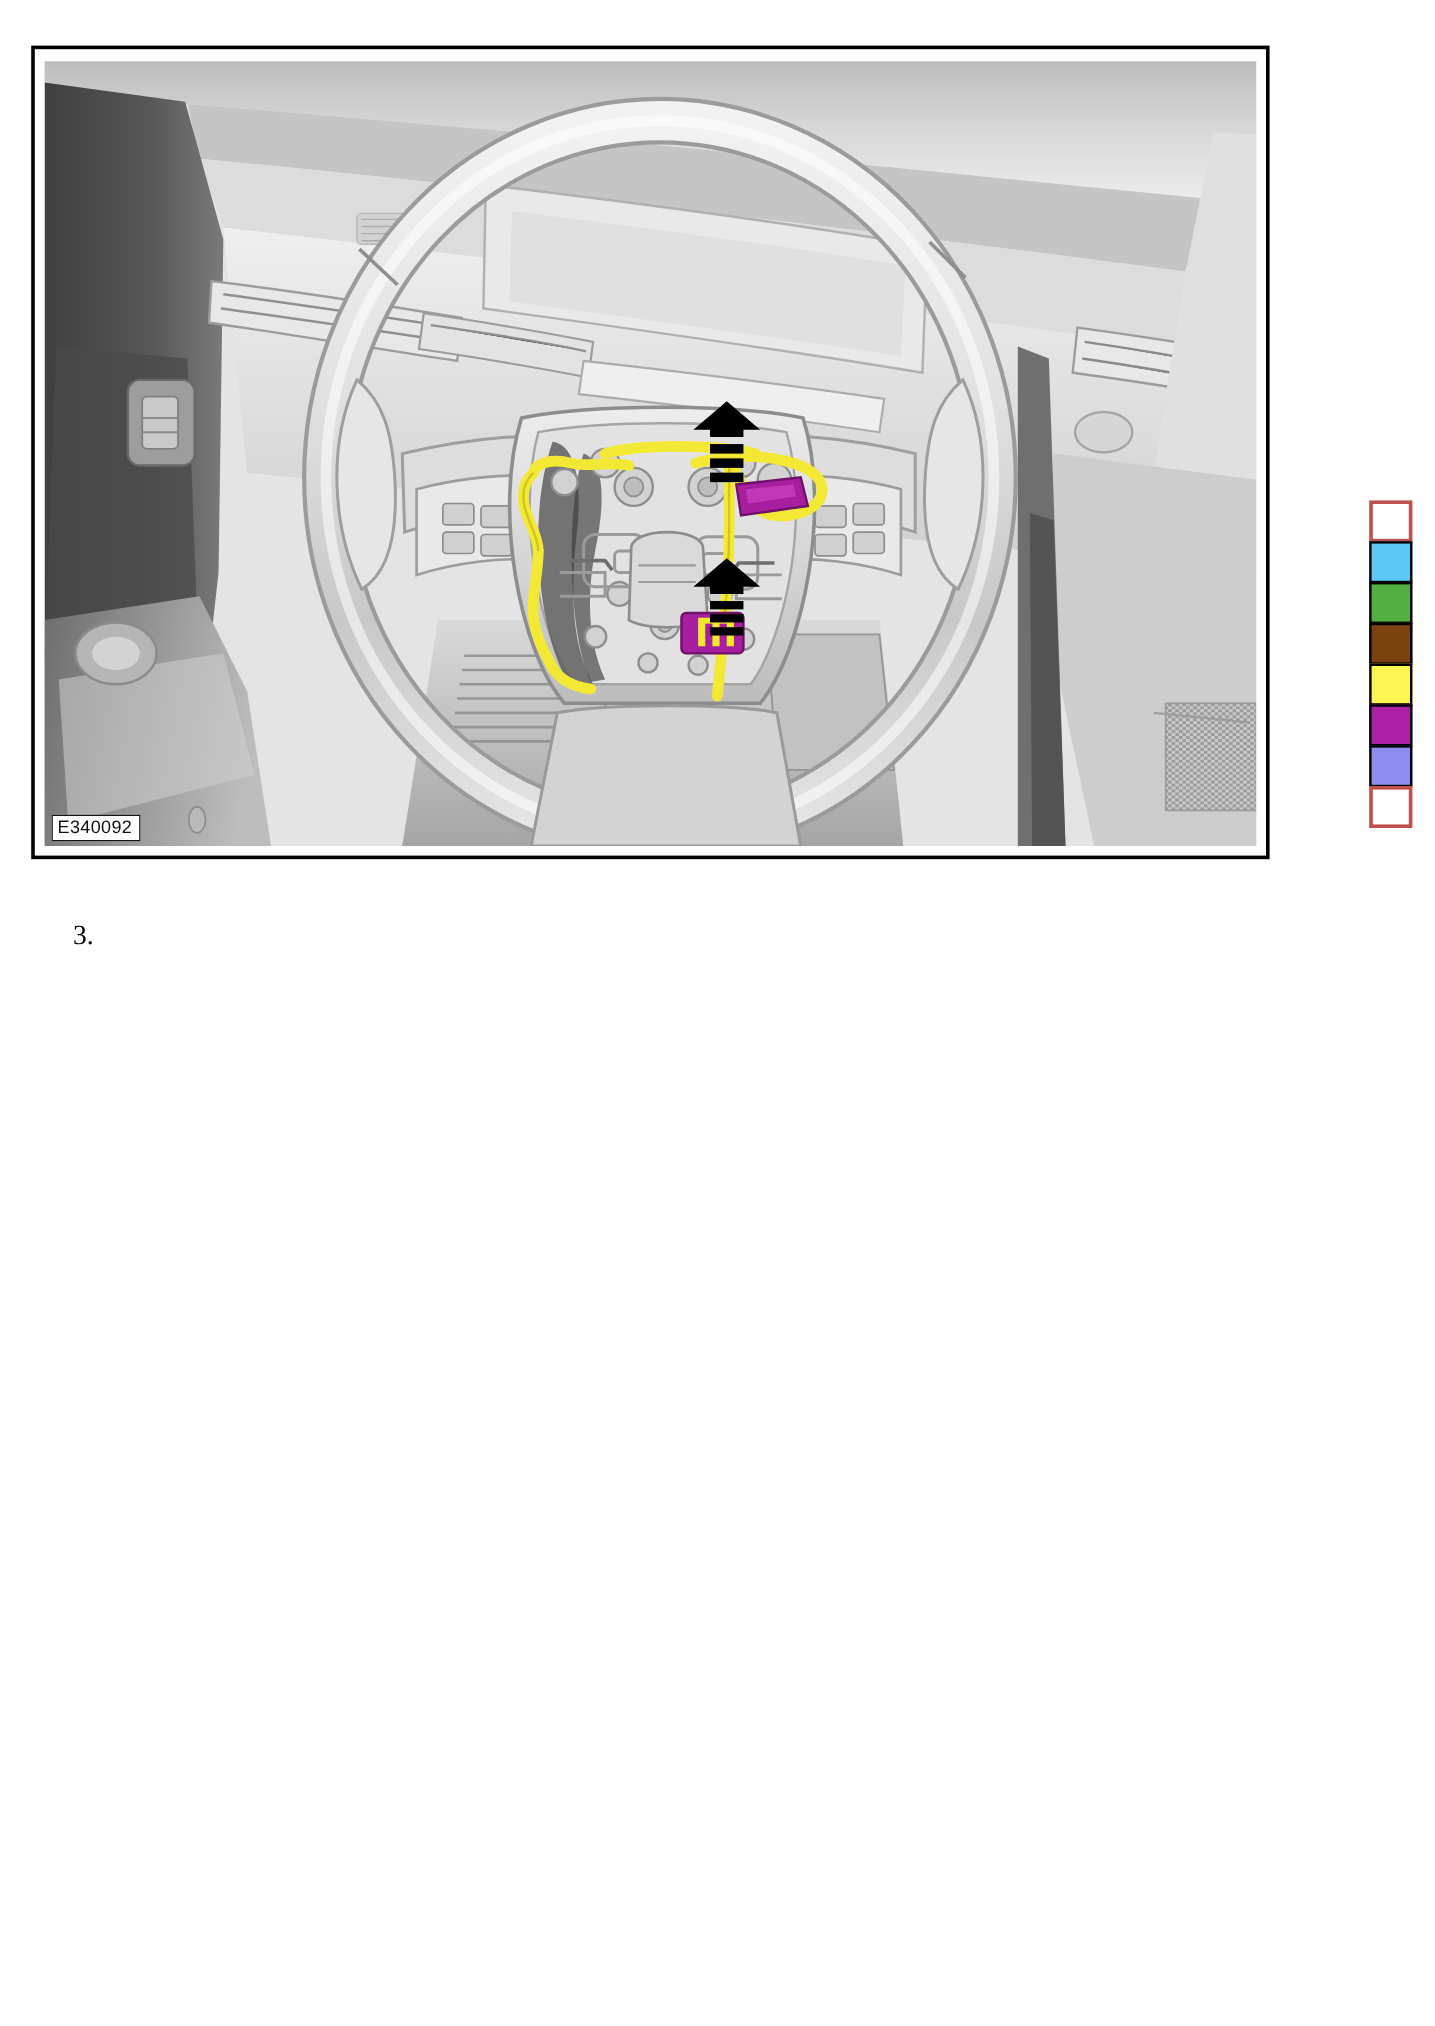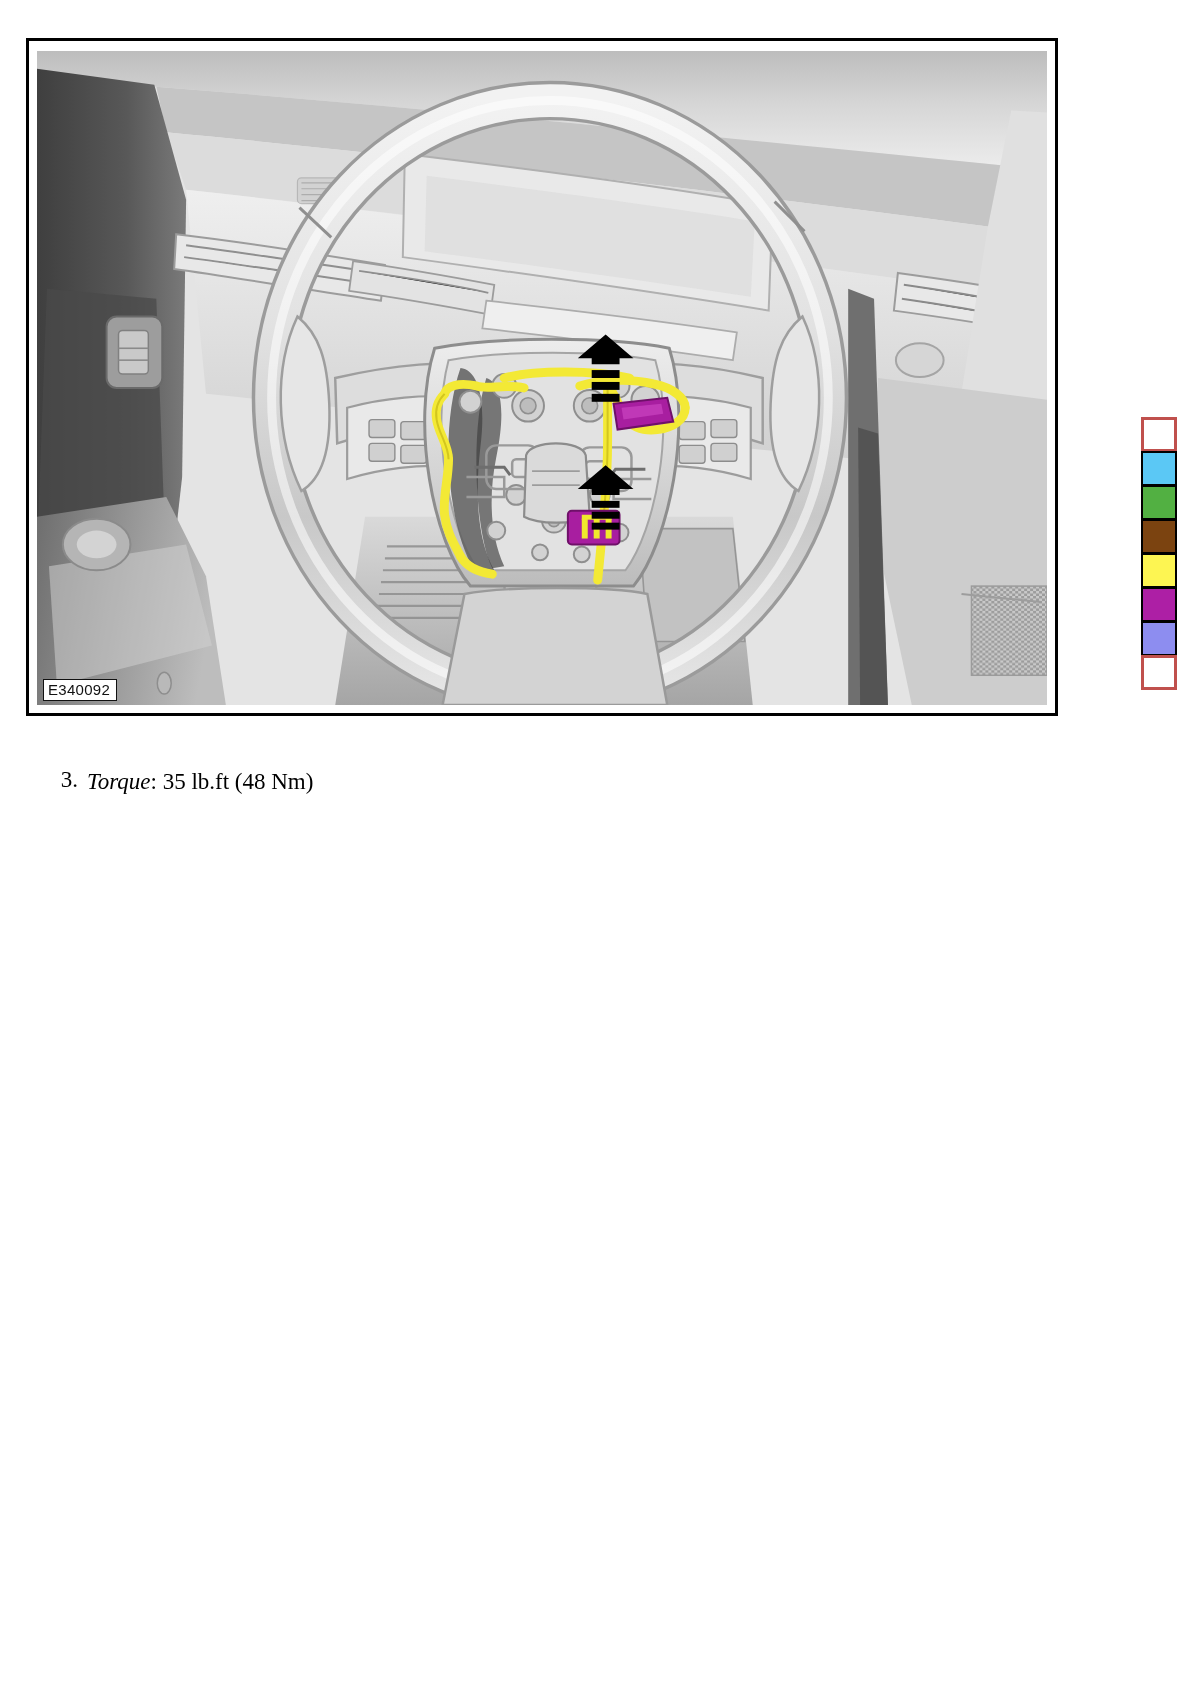--- a/index.html
+++ b/index.html
@@ -354,16 +354,15 @@
   <div class="swatch" style="background: rgb(253, 245, 82);"></div>
   <div class="swatch" style="background: rgb(173, 31, 165);"></div>
   <div class="swatch" style="background: rgb(141, 141, 240);"></div>
   <div class="swatch outline" style="background: rgb(255, 255, 255); border-color: rgb(192, 80, 77);"></div>
 </div>
 
 <div id="steps">
   <div class="step">
     <span class="step-num">3.</span>
     <span class="step-body">
-      <span class="torque-line"><span class="torque-label">Torque</span><span>: 35 lb.ft (48 Nm)</span></span>
     </span>
   </div>
 </div>
 
 </body></html>

